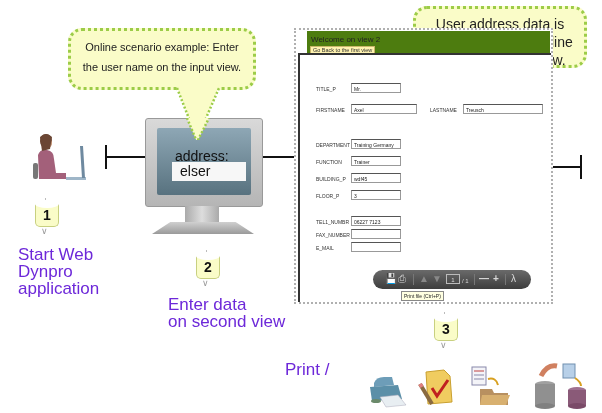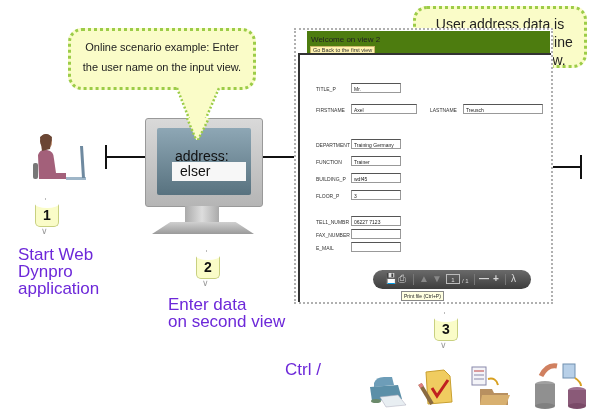--- a/index.html
+++ b/index.html
@@ -195,21 +195,21 @@
   <span class="tb-ico" style="left:138px;">λ</span>
 </div>
 <div class="tooltip">Print file (Ctrl+P)</div>
 
 <div class="step" style="left:434px; top:312px; height:40px;">
   <div class="stem" style="top:0; height:8px;"></div>
   <div class="badge" style="top:6px;">3</div>
   <div class="arrow" style="top:29px;">∨</div>
 </div>
 <div class="label" style="left:285px; top:362px; line-height:16px;">
-  <div>Ctrl /</div>
+  <div>Print /</div>
 </div>
 
 <svg class="icon-box" style="left:368px; top:373px;" width="40" height="36" viewBox="0 0 40 36">
   <path d="M6 10 Q8 4 16 4 L24 4 L26 12 L6 14 Z" fill="#6d9db8"></path>
   <path d="M2 14 L30 12 L34 26 L4 28 Z" fill="#5b8fa8"></path>
   <path d="M12 24 L30 22 L38 32 L18 34 Z" fill="#e8eef2" stroke="#aab" stroke-width="0.5"></path>
   <ellipse cx="8" cy="28" rx="5" ry="2" fill="#6b8a6b"></ellipse>
 </svg>
 
 <svg class="icon-box" style="left:418px; top:368px;" width="38" height="40" viewBox="0 0 38 40">

